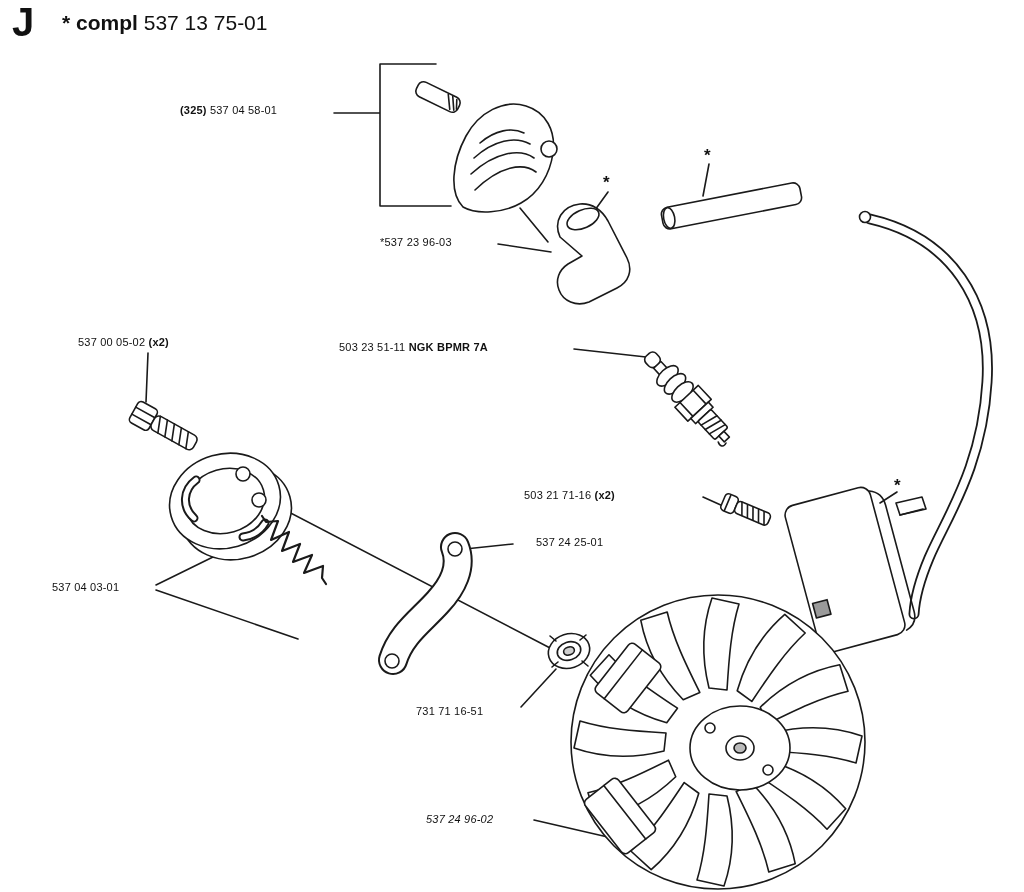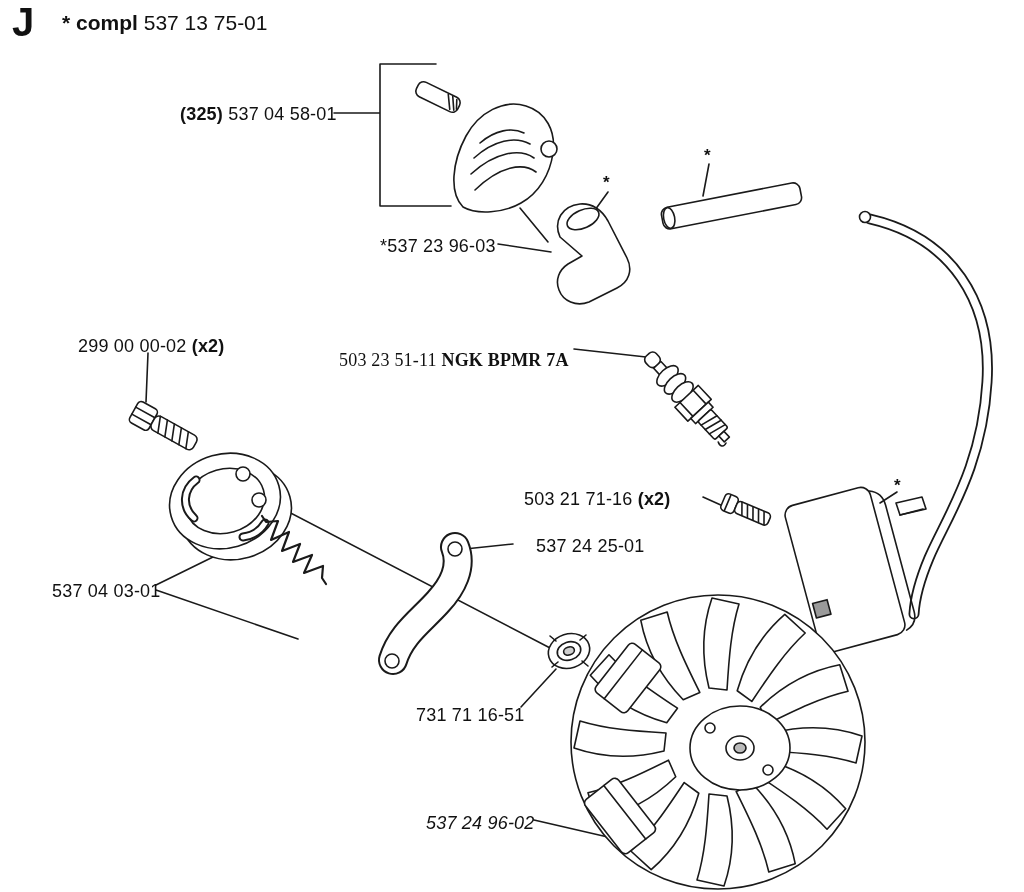--- a/index.html
+++ b/index.html
@@ -1,20 +1,20 @@
 <!DOCTYPE html>
 <html><head>
 <meta charset="utf-8">
 <style>
   html,body{margin:0;padding:0;background:#fff;}
   .page{position:relative;width:1024px;height:892px;background:#fff;
         font-family:"Liberation Sans",sans-serif;color:#111;overflow:hidden;}
   .section-letter{position:absolute;left:12px;top:2px;font-size:40px;font-weight:bold;line-height:1;}
   .header-note{position:absolute;left:62px;top:11px;font-size:21px;white-space:nowrap;}
-  .lbl{position:absolute;font-size:18px;white-space:nowrap;letter-spacing:.2px;text-align:right;}
+  .lbl{position:absolute;font-size:11px;white-space:nowrap;letter-spacing:.2px;text-align:right;}
   .lbl b{font-weight:bold;}
   .ast{position:absolute;font-size:17px;font-weight:bold;line-height:1;}
   svg{position:absolute;left:0;top:0;}
 </style>
 </head>
 <body>
 
 <div class="page">
 
   <svg width="1024" height="892" viewBox="0 0 1024 892">
@@ -186,25 +186,25 @@
   <div class="lbl" style="left:180px;top:104px;">
     <b>(325)</b>
     <span>537 04 58-01</span>
   </div>
 
   <div class="lbl" style="left:380px;top:236px;">
     <span>*537 23 96-03</span>
   </div>
 
   <div class="lbl" style="left:78px;top:336px;">
-    <span>299 00 00-02</span>
+    <span>537 00 05-02</span>
     <b>(x2)</b>
   </div>
 
-  <div class="lbl" style="left:339px;top:350px;font-family:Liberation Serif, serif;">
+  <div class="lbl" style="left:339px;top:341px;">
     <span>503 23 51-11</span>
     <b>NGK BPMR 7A</b>
   </div>
 
   <div class="lbl" style="left:524px;top:489px;">
     <span>503 21 71-16</span>
     <b>(x2)</b>
   </div>
 
   <div class="lbl" style="left:516px;top:536px;margin-left:20px;">

